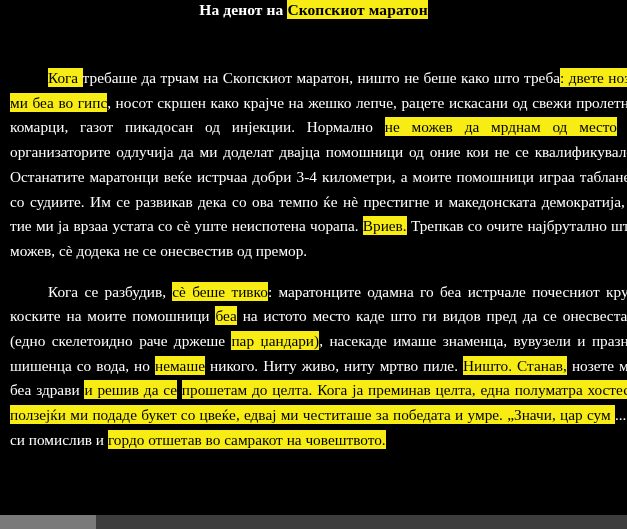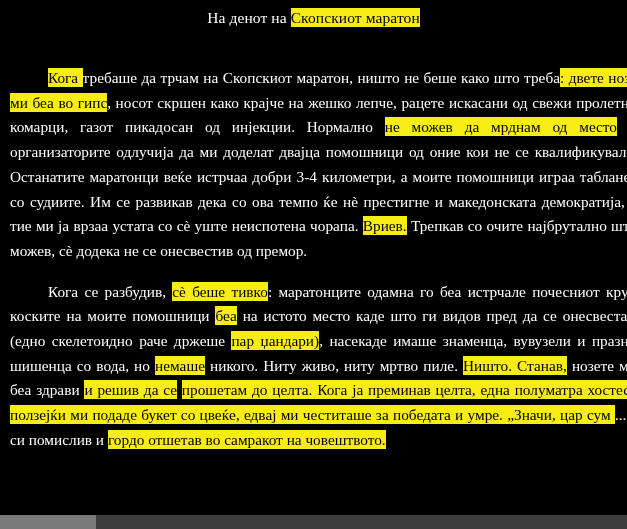--- a/index.html
+++ b/index.html
@@ -17,24 +17,24 @@
   .page {
     position: relative;
     width: 627px;
     height: 529px;
     background: #000000;
     box-sizing: border-box;
   }
   .title {
     text-align: center;
     font-family: "Liberation Serif", serif;
-    font-weight: normal;
+    font-weight: bold;
     font-size: 15.5px;
     line-height: 20px;
-    padding-top: 8px;
+    padding-top: 0;
     letter-spacing: 0.1px;
     white-space: nowrap;
   }
   .body-text {
     position: absolute;
     top: 66px;
     left: 10px;
     width: 627px;
     font-size: 15.3px;
     line-height: 24.7px;

